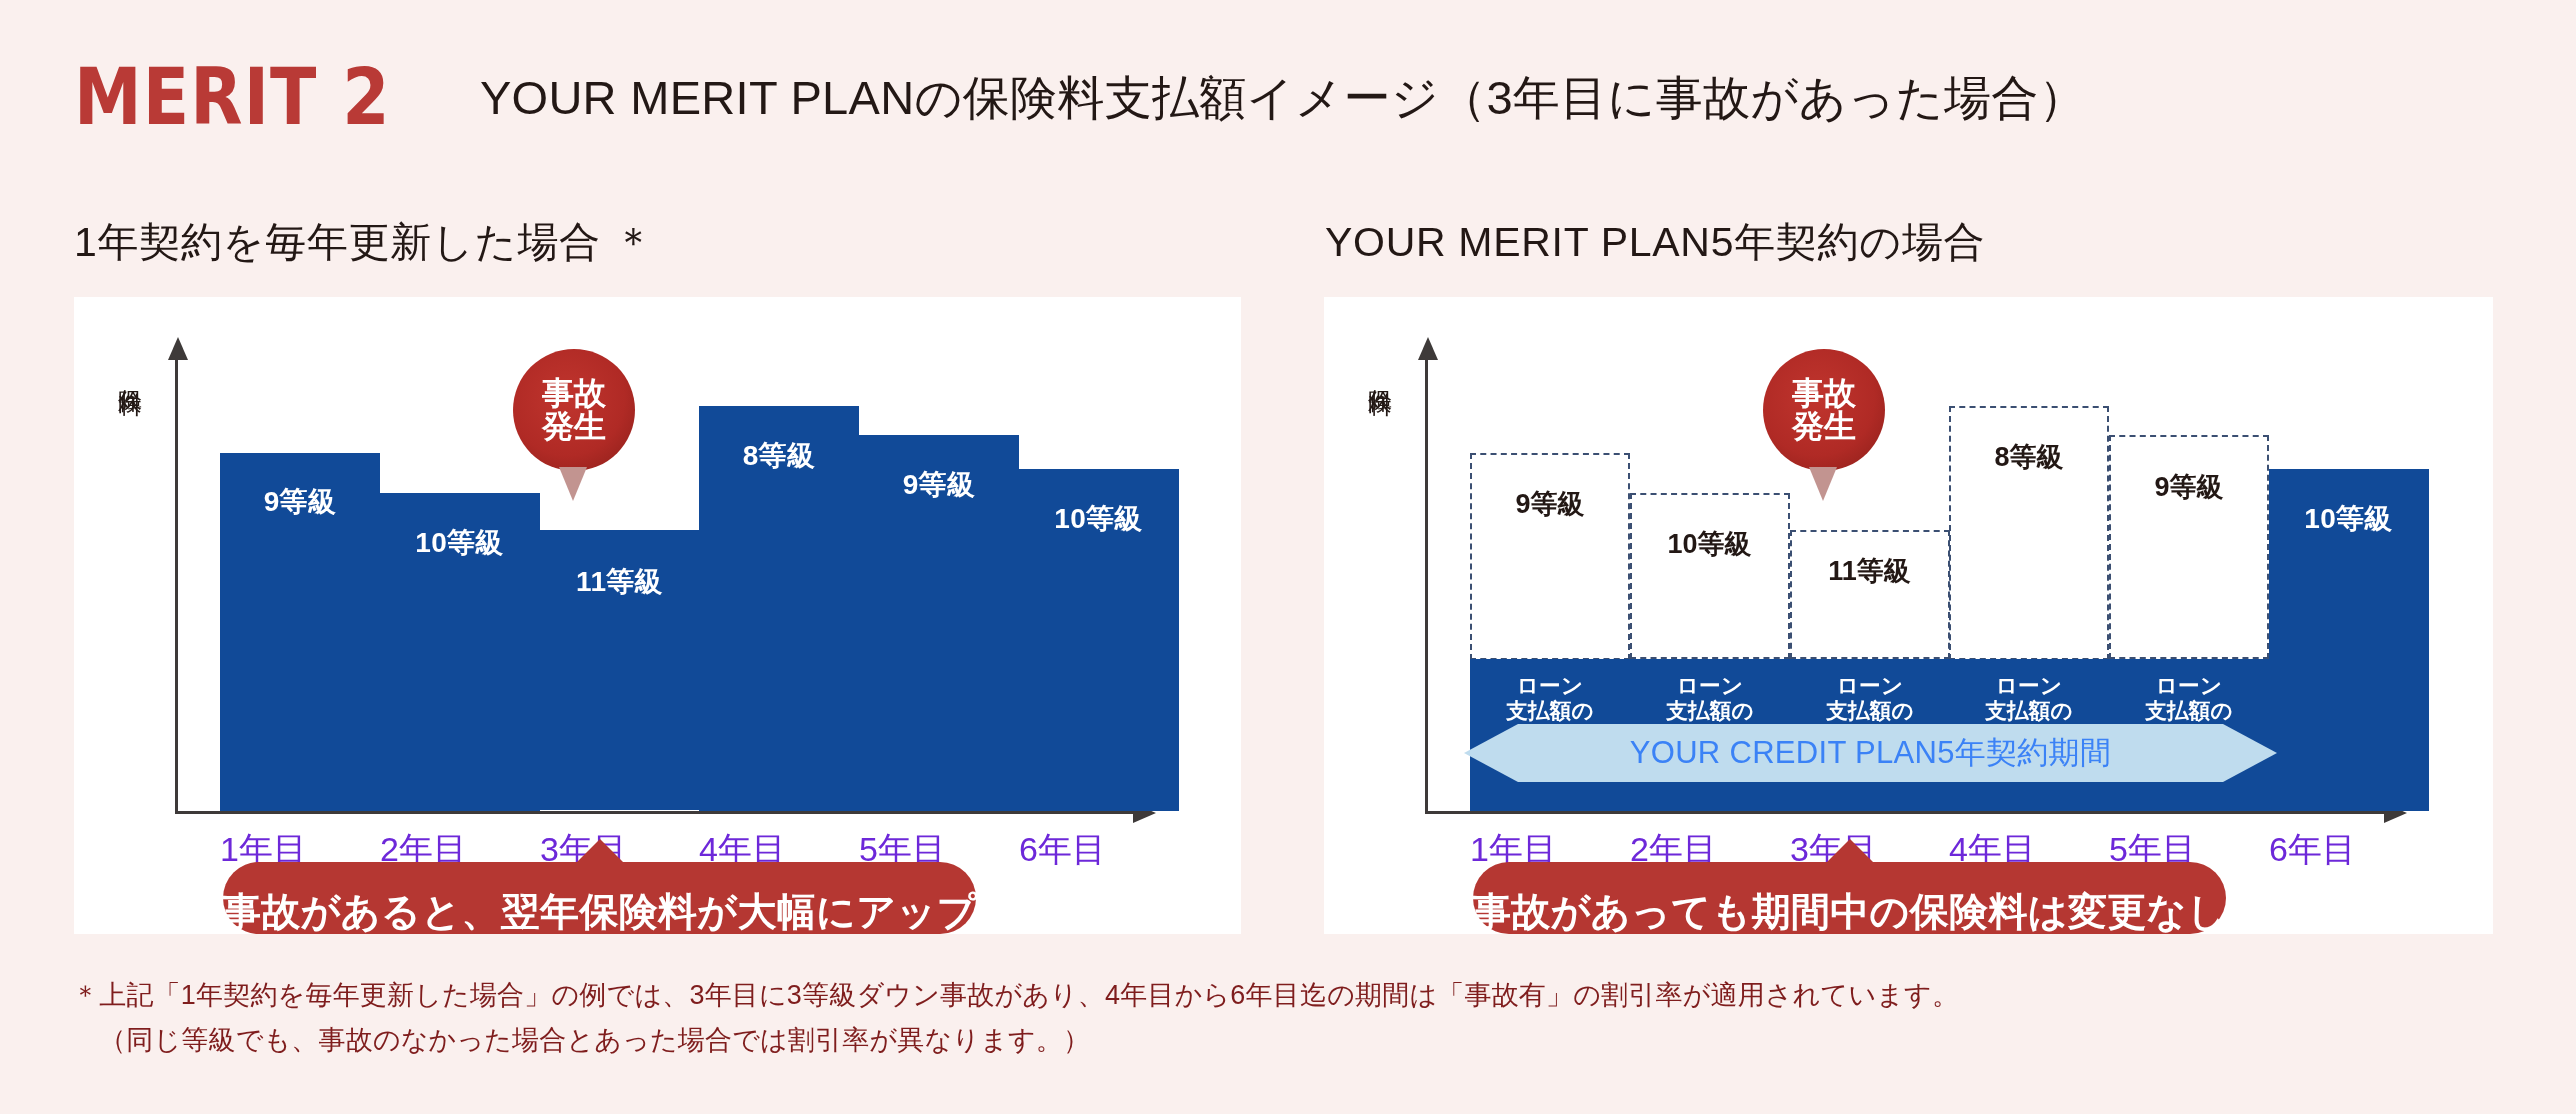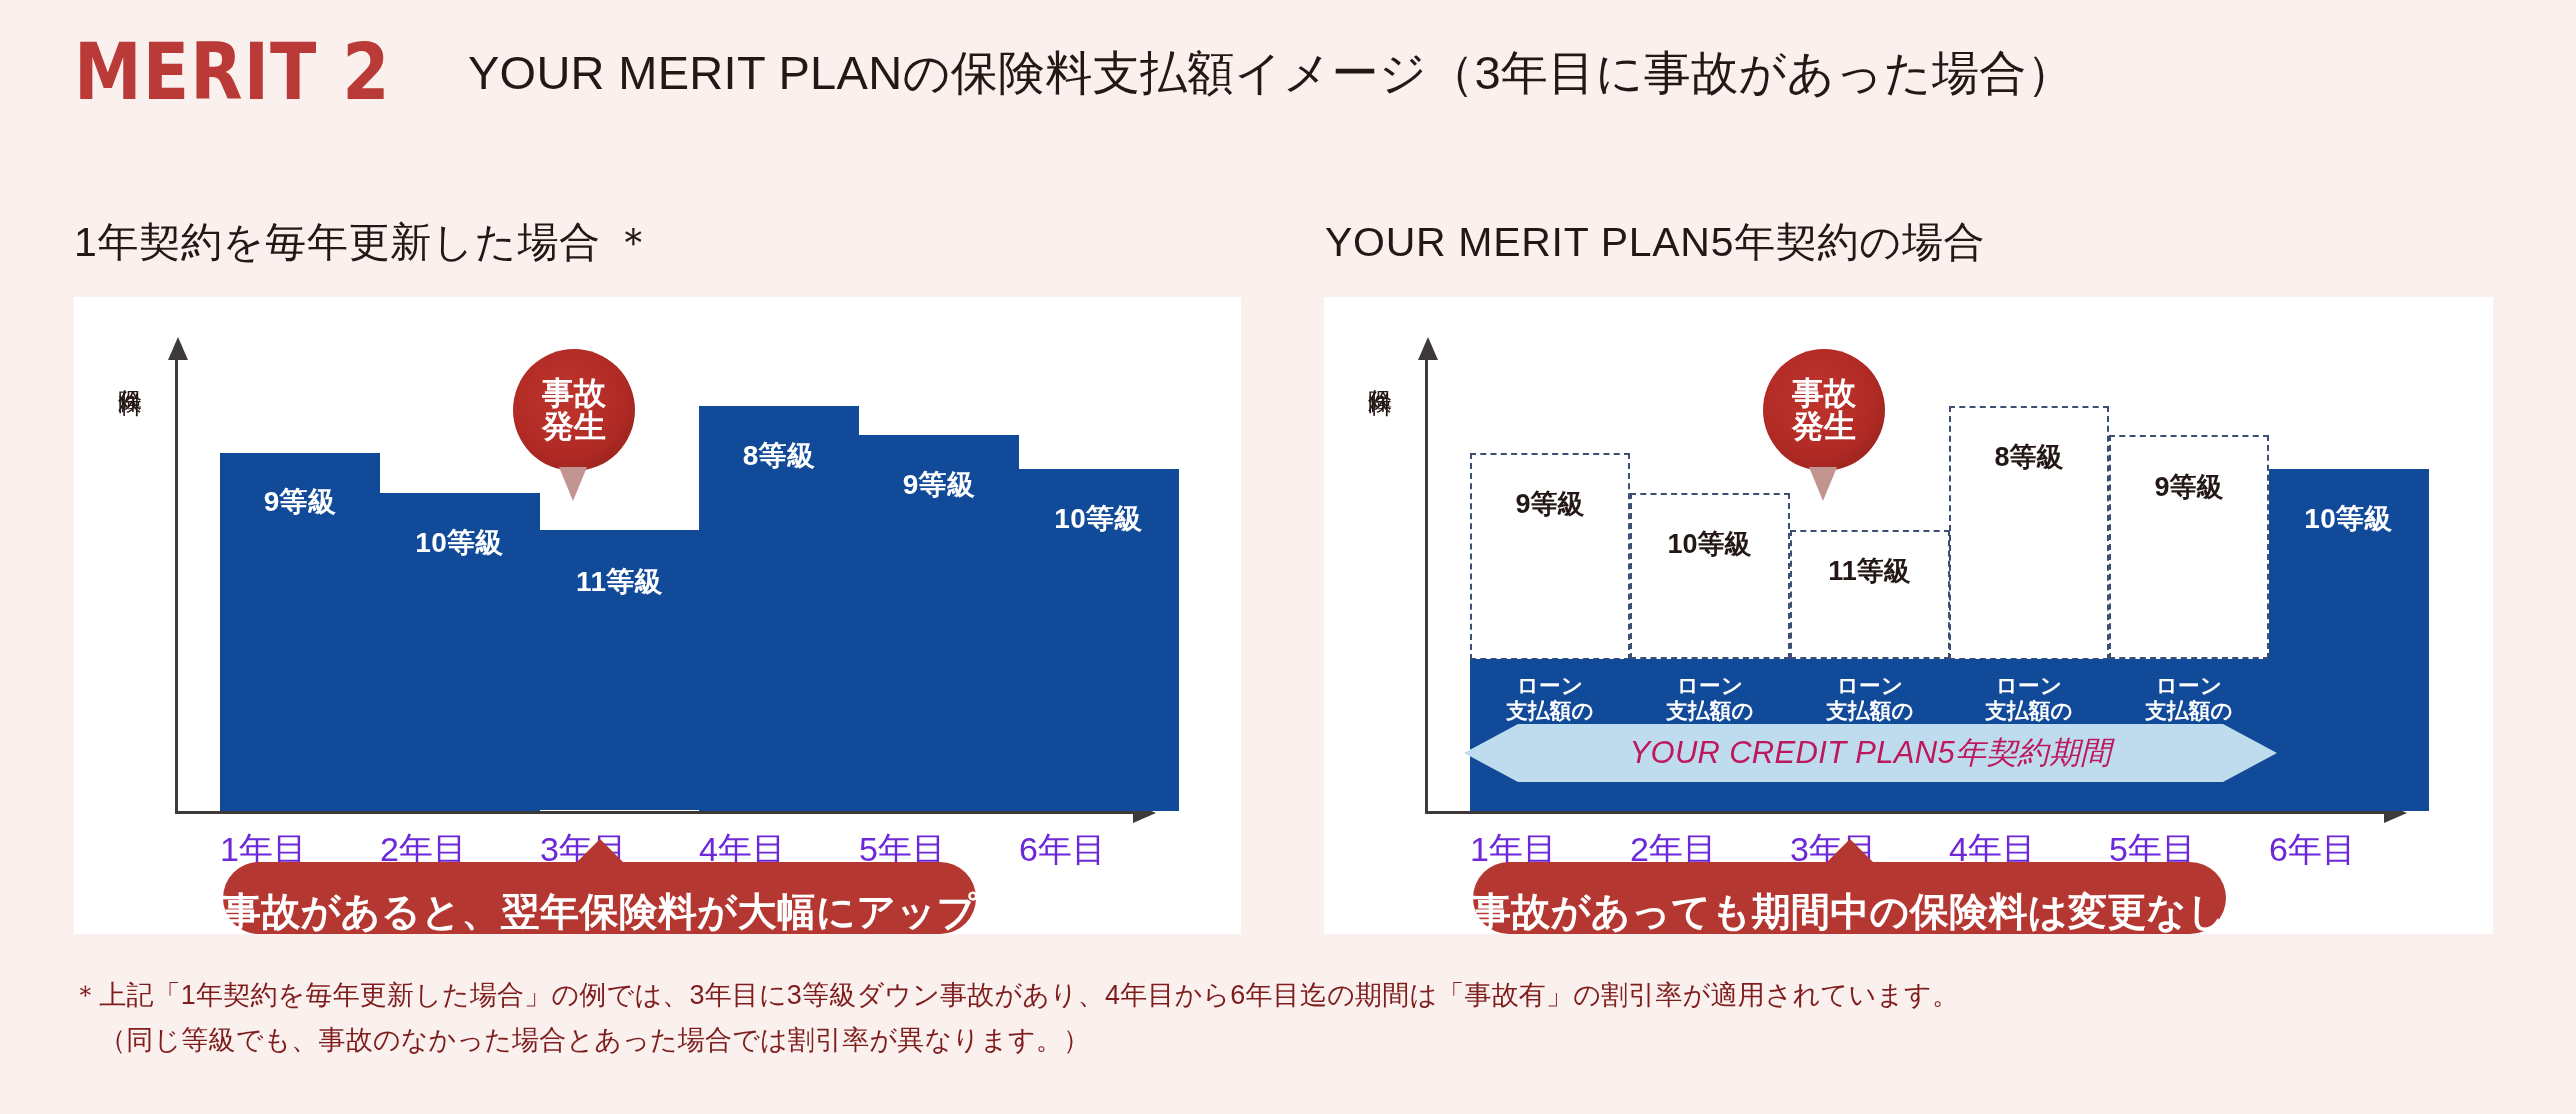--- a/index.html
+++ b/index.html
@@ -8,22 +8,22 @@
     background: #faf0ee;
     font-family: "Liberation Sans", "DejaVu Sans", sans-serif;
     color: #231815;
     overflow: hidden;
     position: relative;
   }
 
   
   .header {
     position: absolute;
-    left: 74px; top: 33px;
-    display: flex; align-items: center; gap: 39px;
+    left: 74px; top: 58px;
+    display: flex; align-items: center; gap: 51px;
   }
   .merit-badge {
     font-family: "DejaVu Sans", sans-serif;
     font-size: 79px;
     font-weight: bold;
     color: #b93a36;
     letter-spacing: 1.3px;
     transform: scaleX(0.86);
     transform-origin: left center;
     line-height: 1;
@@ -184,24 +184,23 @@
   .period-arrow .head-r {
     position: absolute; right: 0; top: 0;
     width: 0; height: 0;
     border-top: 29px solid transparent;
     border-bottom: 29px solid transparent;
     border-left: 54px solid #bfdcee;
   }
   .period-arrow .txt {
     position: relative;
     font-size: 31px;
-    color: #be185d;
-    white-space: nowrap;
-    letter-spacing: 0.3px;
-    font-style: italic;
+    color: #3b82f6;
+    white-space: nowrap;
+    letter-spacing: 0.3px;
   }
 
   
   .banner {
     position: absolute;
     height: 72px;
     background: #b53732;
     border-radius: 36px;
     display: flex; align-items: center; justify-content: center;
   }

